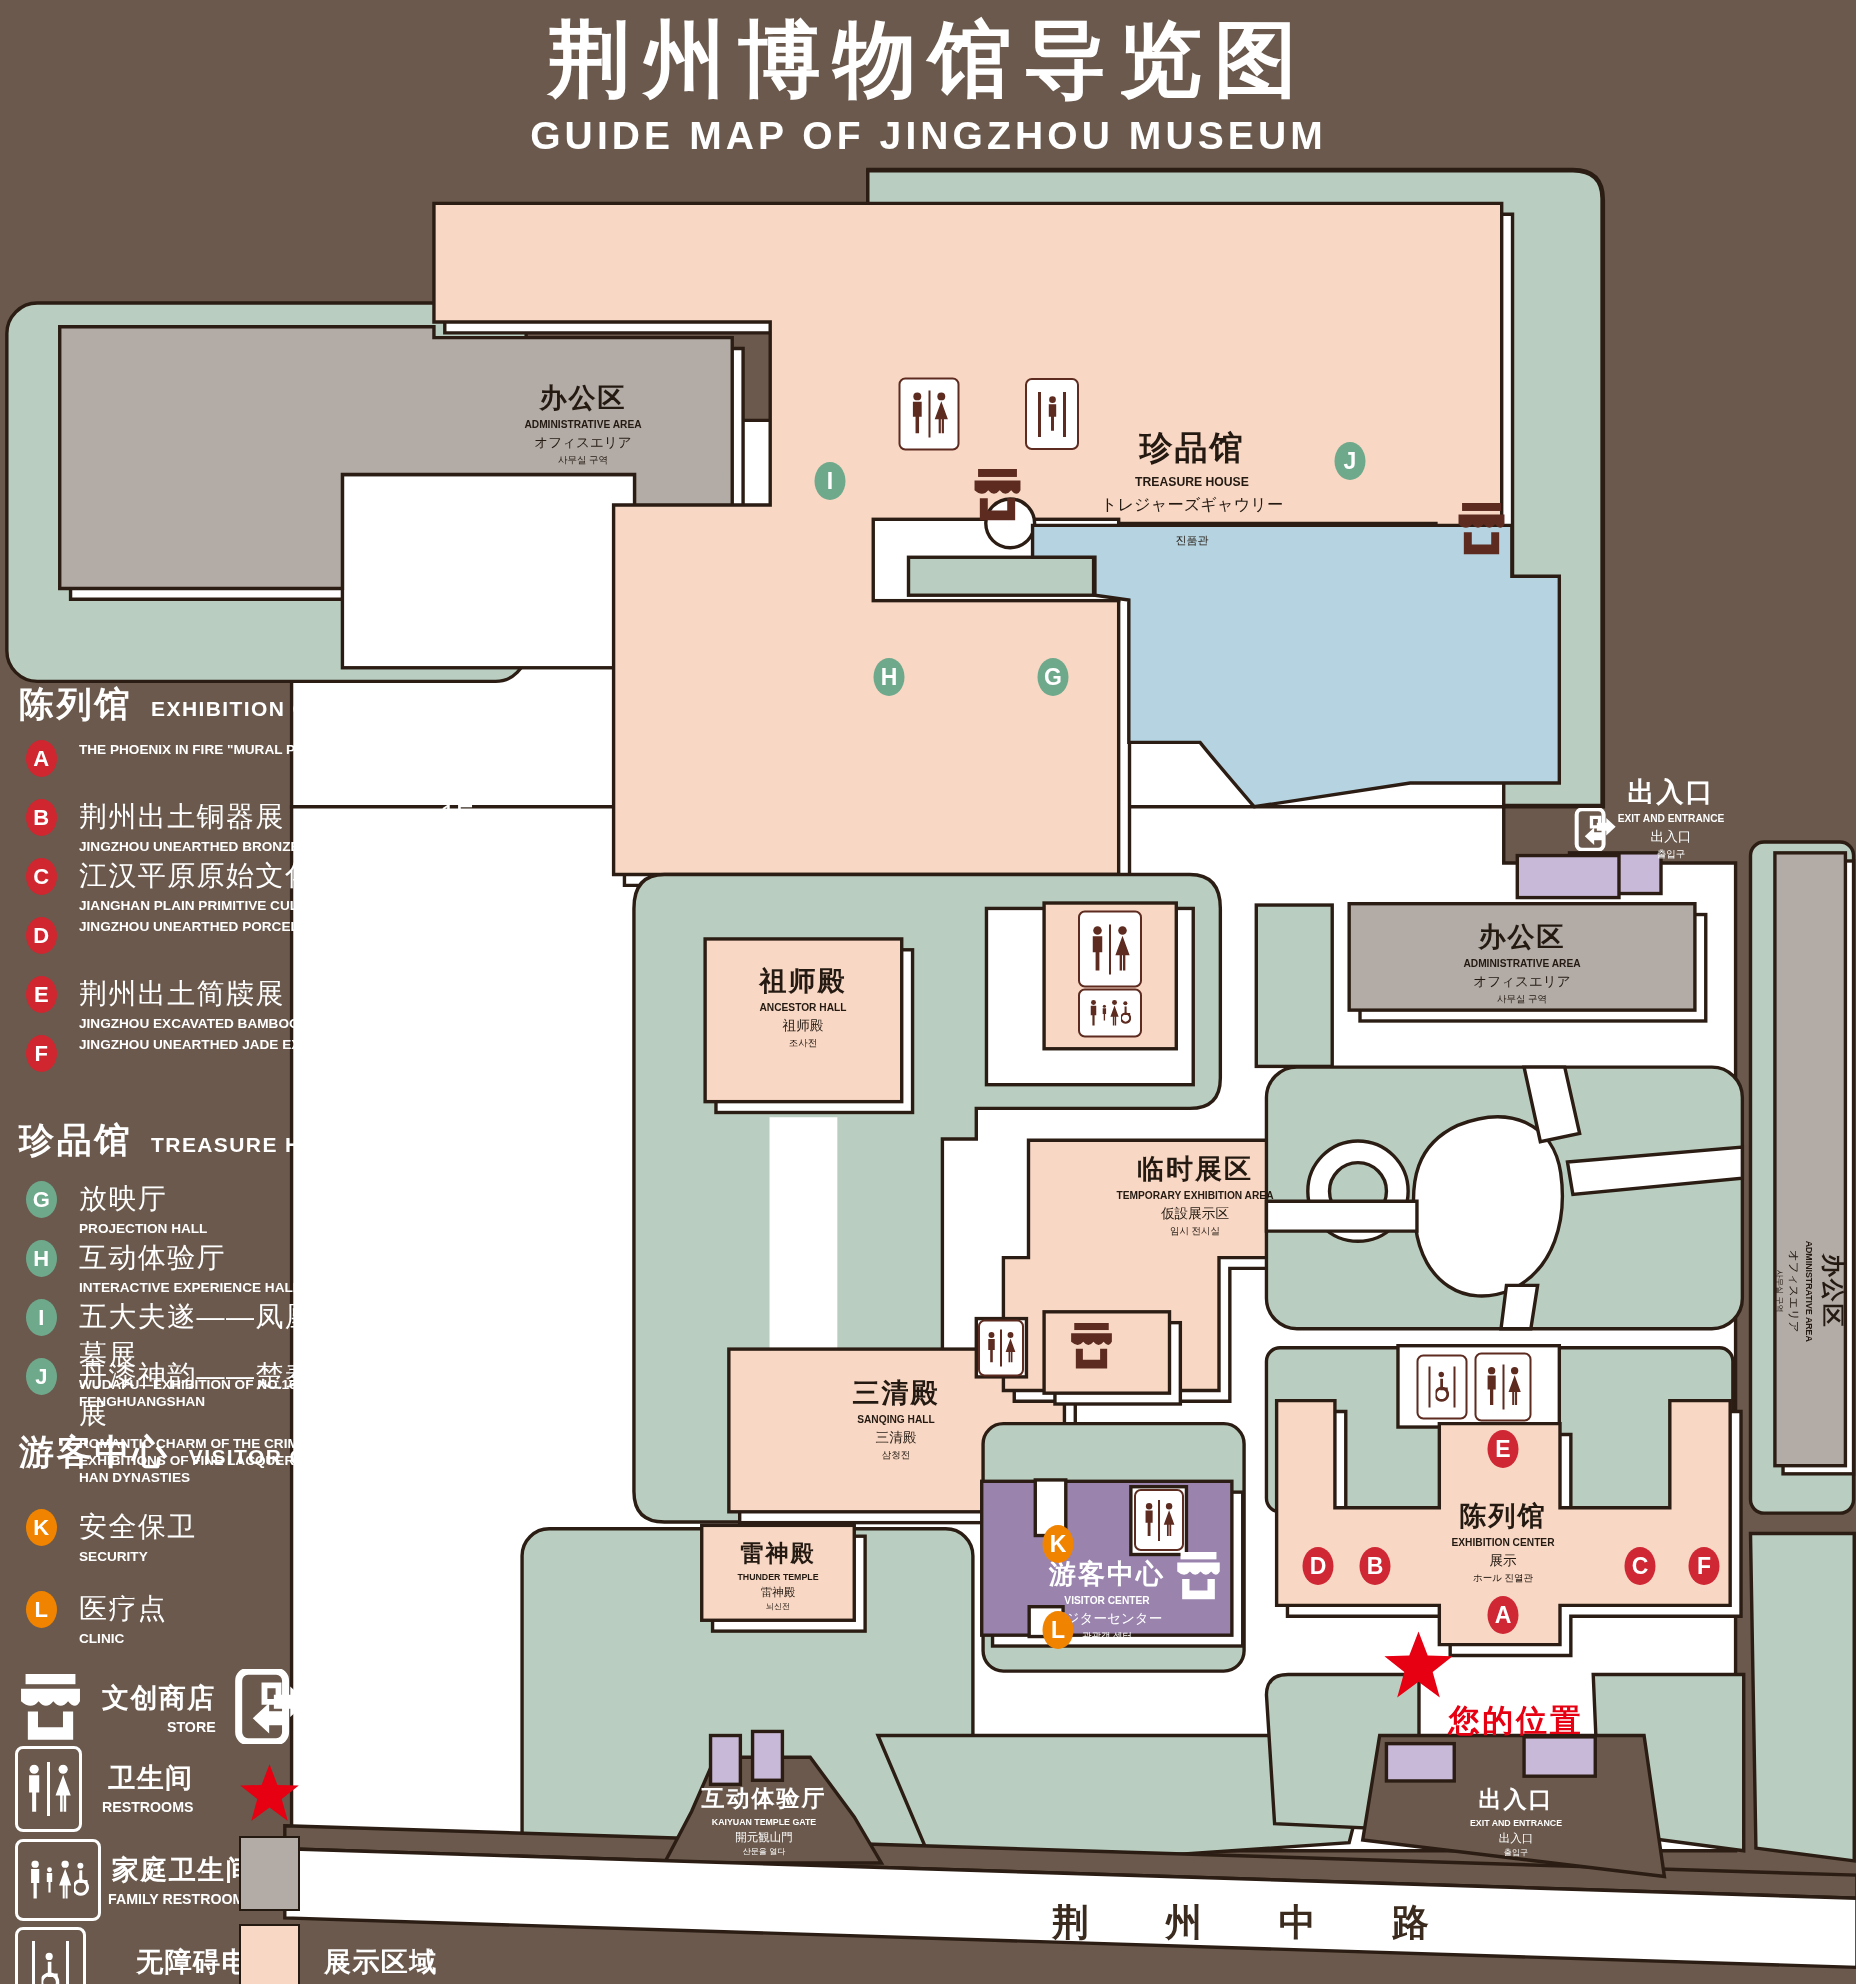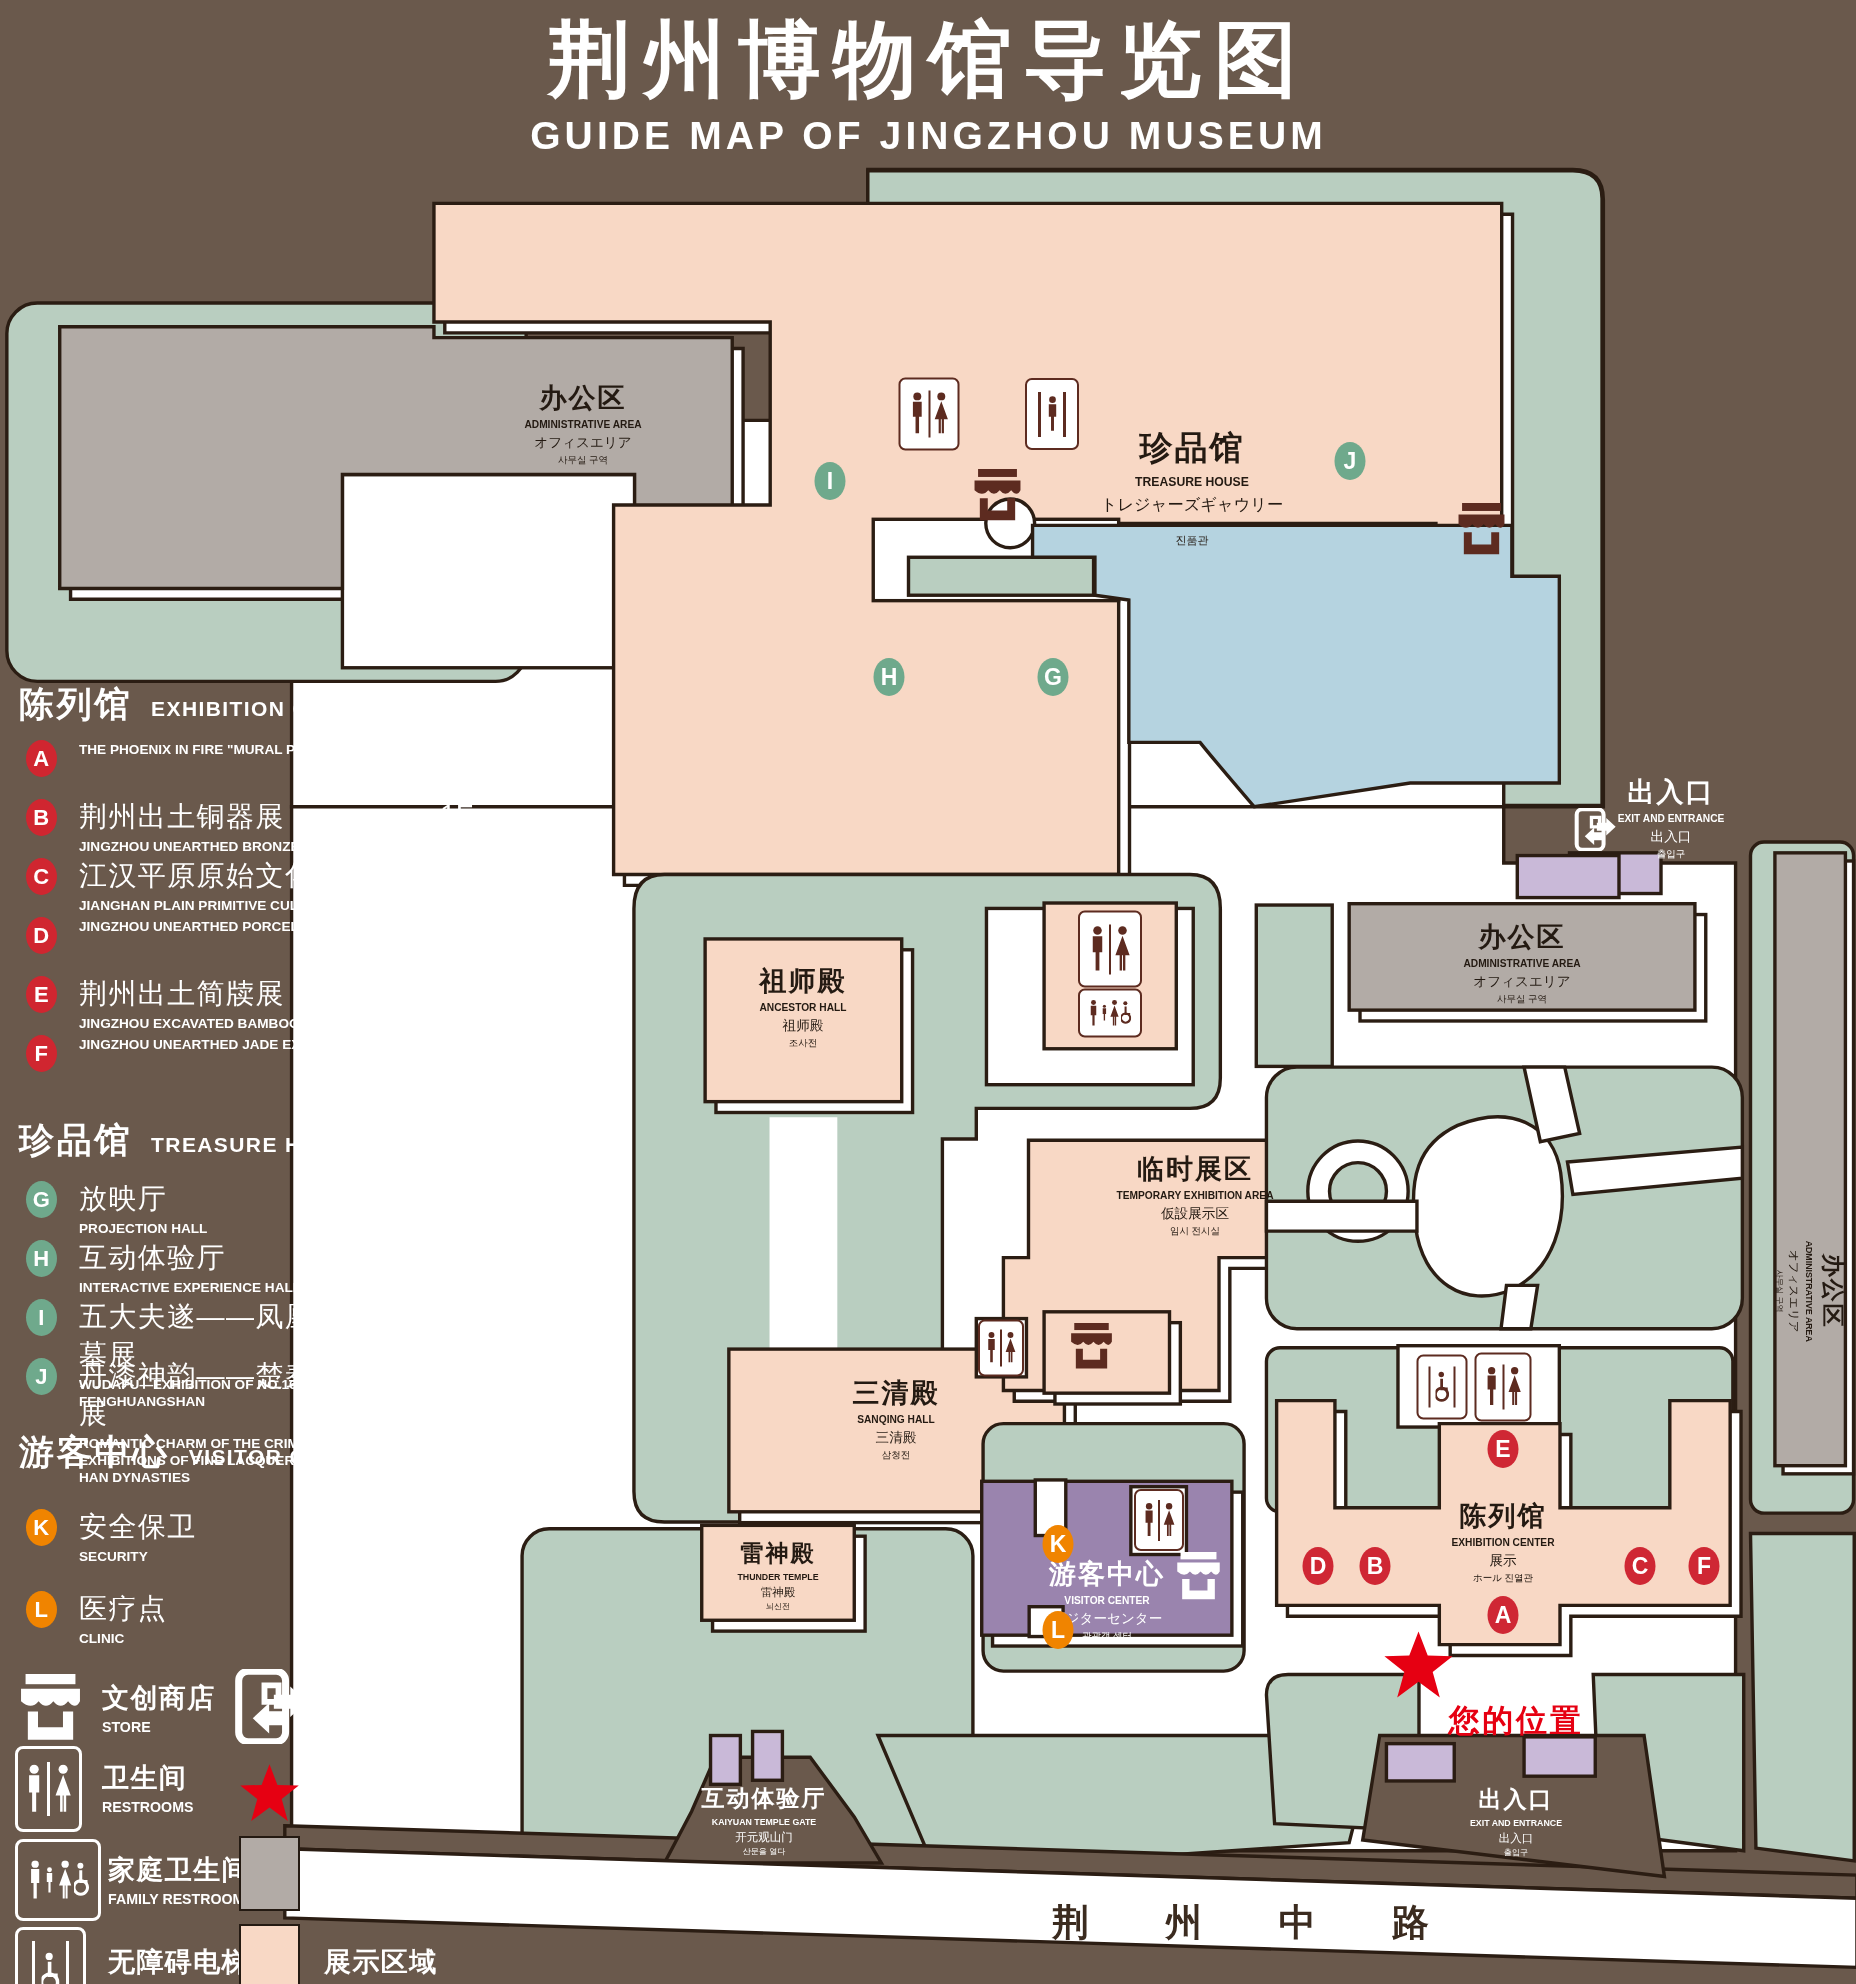--- a/index.html
+++ b/index.html
@@ -15,21 +15,21 @@
   .sec{position:absolute;left:19px;color:#fff;white-space:nowrap;}
   .sec .z{font-size:35px;font-weight:bold;letter-spacing:2.7px;}
   .sec .e{font-size:21px;font-weight:bold;margin-left:19px;letter-spacing:1.4px;}
   .li{position:absolute;left:19px;width:461px;color:#fff;}
   .li .badge{position:absolute;left:6.8px;top:1.4px;width:31px;height:37px;border-radius:50%;
              color:#fff;font-weight:bold;font-size:22px;display:flex;align-items:center;justify-content:center;}
   .badge.red{background:#d02630}.badge.grn{background:#6fa98c}.badge.org{background:#f08400}
   .li .z{display:block;margin-left:60px;font-size:28px;letter-spacing:1.4px;}
   .li .e{display:block;margin-left:60px;font-size:13.6px;font-weight:bold;margin-top:2.7px;line-height:1.25;width:393px;}
   .li .f{position:absolute;right:6.8px;top:0;font-size:28.5px;}
-  .lrow{position:absolute;color:#fff;}
+  .lrow{position:absolute;color:#fff;text-align:right;}
   .lrow .z{display:block;font-size:27px;font-weight:bold;letter-spacing:1.4px;}
   .lrow .e{display:block;font-size:14.2px;font-weight:bold;margin-top:2.7px;}
   .swatch{position:absolute;width:57px;height:71px;border:2px solid #241a12;}
   .sw-office{background:#b2aba6}.sw-display{background:#f8d8c5}
   
   .wsign{position:absolute;border:3.4px solid #fff;border-radius:8.1px;display:flex;align-items:center;justify-content:center;gap:2.7px;}
   
   .bl{position:absolute;transform:translateX(-50%);text-align:center;color:#241a12;white-space:nowrap;}
   .bl span{display:block;}
   .bl .l1{font-weight:bold;letter-spacing:2px;}
@@ -423,21 +423,21 @@
 <div class="bl sm white" style="left:1516px;top:1784px">
   <span class="l1">出入口</span>
   <span class="l2">EXIT AND ENTRANCE</span>
   <span class="l3">出入口</span>
   <span class="l4">출입구</span>
   </div>
 
 <div class="bl sm white" style="left:764px;top:1783px">
   <span class="l1">互动体验厅</span>
   <span class="l2">KAIYUAN TEMPLE GATE</span>
-  <span class="l3">开元观山门</span>
+  <span class="l3">開元観山門</span>
   <span class="l4">산문을 열다</span>
   </div>
 
 <div class="road-label" style="left:1213px;top:1898px">荆 州 中 路</div>
 
 <div class="abs" style="left:1383px;top:1630px">
   <svg class="ic" width="71" height="71" viewBox="0 0 100 100" fill="#e60012">
       <use href="#sym-star"></use>
     </svg>
   </div>

